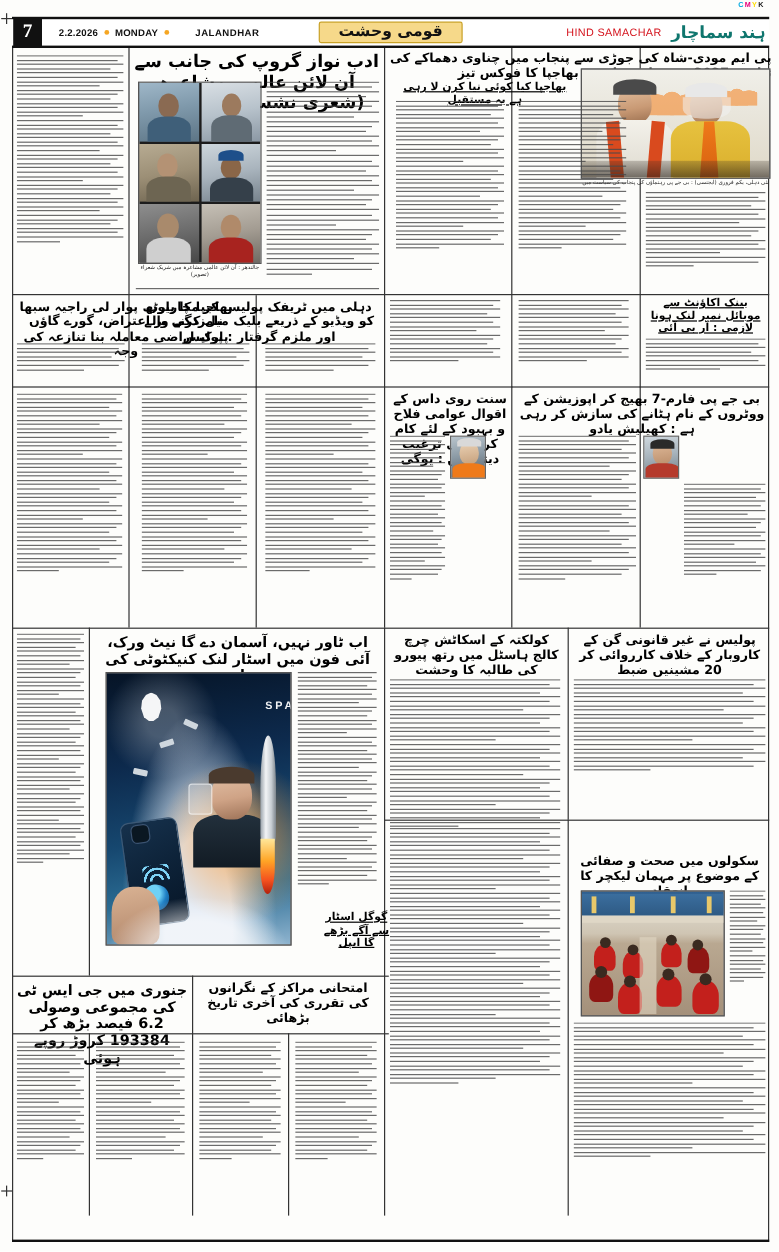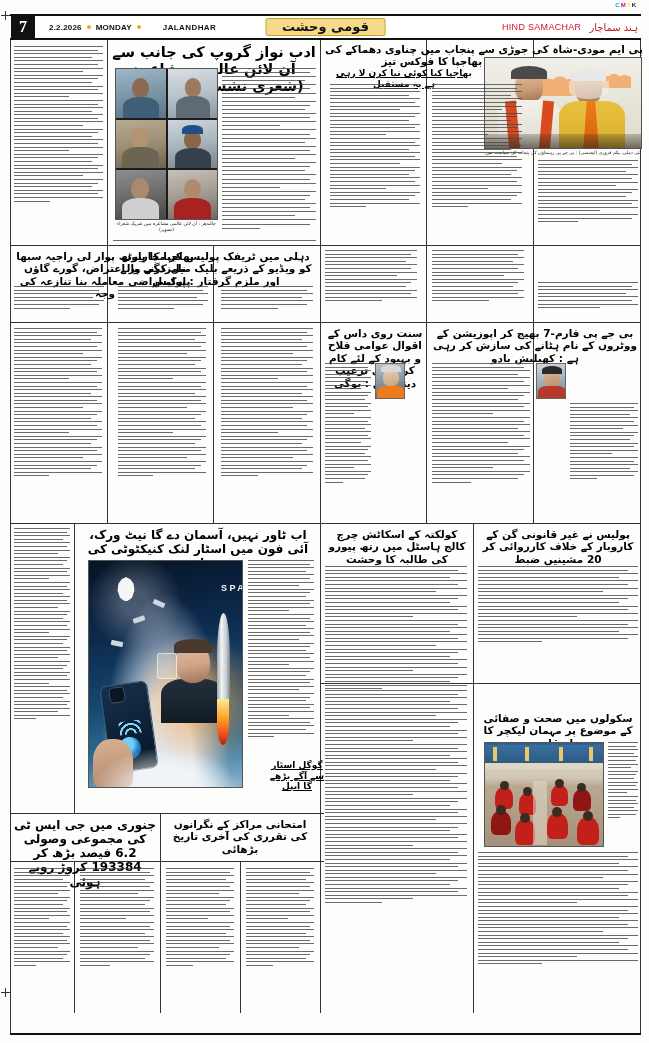--- a/index.html
+++ b/index.html
@@ -63,21 +63,21 @@
   .qaumi {
     font-size:13px; font-weight:bold; color:#111;
     direction:rtl; font-family:"DejaVu Sans", sans-serif;
     line-height:1.1;
   }
   .brand-row {
     margin-left:auto; display:flex; align-items:center; gap:8px; padding-right:3px;
   }
   .brand-en { color:#d4121c; font-size:9px; font-weight:normal; letter-spacing:.3px; }
   .brand-ur {
-    color:#b91c1c; font-size:10px; font-weight:normal; direction:rtl;
+    color:#0f766e; font-size:14px; font-weight:bold; direction:rtl;
     font-family:"DejaVu Sans", sans-serif;
   }
 
   
   .col-rule { position:absolute; background:#333; }
   .vrule { width:1px; }
   .hrule { height:1px; }
   .hrule2 { height:2px; background:#111; }
 
   .hl {
@@ -574,20 +574,21 @@
       <div class="ln s1"></div>
       <div class="ln s4"></div>
     <div class="ln s1"></div>
       <div class="ln s2"></div>
       <div class="ln s3"></div>
       <div class="ln s1"></div>
     <div class="ln s2"></div>
       <div class="ln s1"></div>
       <div class="ln s5"></div>
   </div>
+  <div class="hl hl-s" style="position:absolute; left:538px; top:248px; width:100px;">بینک اکاؤنٹ سے موبائل نمبر لنک ہونا لازمی : آر بی آئی</div>
   <div class="body-lines dense" style="left:538px; top:282px; width:100px; height:36px;">
     <div class="ln s1"></div>
       <div class="ln s2"></div>
       <div class="ln s1"></div>
       <div class="ln s3"></div>
     <div class="ln s1"></div>
       <div class="ln s2"></div>
       <div class="ln s1"></div>
       <div class="ln s5"></div>
   </div>

